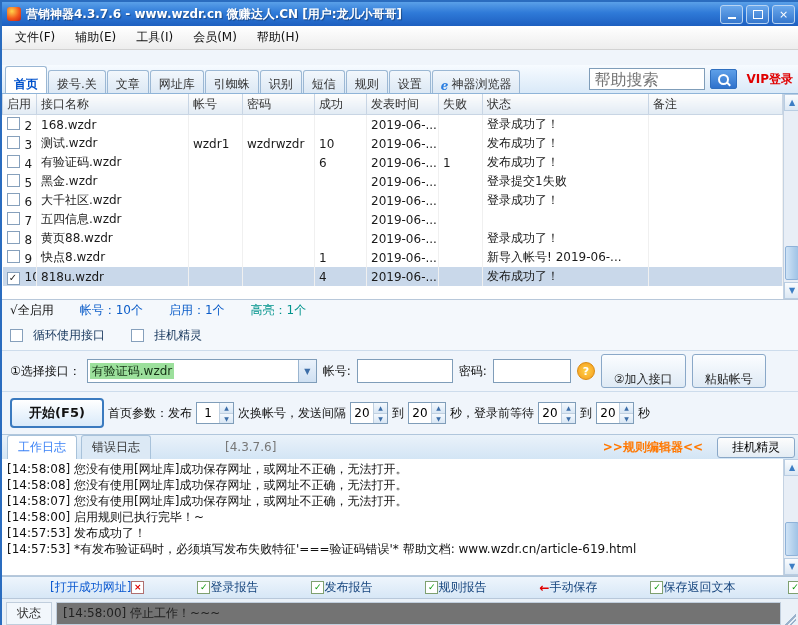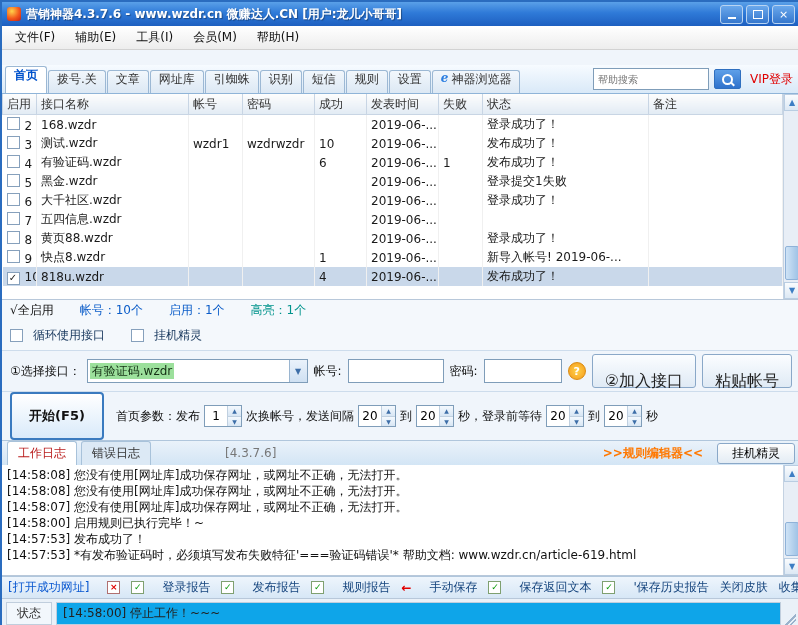--- a/index.html
+++ b/index.html
@@ -23,33 +23,33 @@
   
   .menubar{flex:0 0 23px;background:linear-gradient(#ffffff,#ededed);border-bottom:1px solid #d2d2d2;
            display:flex;align-items:center;padding:0 3px;}
   .menu-item{padding:2px 10px;color:#111;cursor:default;}
   .toolgap{flex:0 0 15px;background:#f0f5fb;}
 
   
   .tabrow{flex:0 0 28px;background:linear-gradient(#f7fbff,#d9e9f8);border-bottom:1px solid #8fb4d8;
           display:flex;align-items:flex-end;padding:0 3px;}
   .tabstrip{display:flex;align-items:flex-end;flex:1;height:100%;}
-  .tab{height:22px;display:flex;align-items:flex-start;gap:3px;padding:0 8px;margin-right:1px;
+  .tab{height:22px;display:flex;align-items:flex-end;gap:3px;padding:0 8px;margin-right:1px;
        border:1px solid #9cb8d4;border-bottom:none;border-radius:3px 3px 0 0;
        background:linear-gradient(#f2f7fc,#dce8f4);color:#333;white-space:nowrap;cursor:pointer;}
   .tab.active{background:#fff;color:#0052cc;font-weight:bold;height:26px;}
   .ie-icon{color:#2a7de0;font-weight:bold;font-style:italic;font-family:"DejaVu Serif","Liberation Serif",serif;}
   .searchwrap{display:flex;align-items:center;gap:5px;padding-bottom:3px;}
-  .search{width:106px;height:20px;border:1px solid #7f9db9;padding:0 4px;font-size:10px;color:#555;
+  .search{width:106px;height:20px;border:1px solid #7f9db9;padding:0 4px;font-size:16px;color:#555;
           font-family:"DejaVu Sans","Liberation Sans",sans-serif;}
   .searchbtn{width:27px;height:20px;border:1px solid #2f6fbf;border-radius:2px;cursor:pointer;
              background:linear-gradient(#5ea0e8,#2f72cc);padding:0;}
   .mag{display:block;width:7px;height:7px;border:2px solid #fff;border-radius:50%;position:relative;margin:0 auto;}
   .mag::after{content:"";position:absolute;width:5px;height:2px;background:#fff;transform:rotate(45deg);right:-4px;bottom:-2px;}
-  .vip{color:#e00000;font-weight:normal;margin:0 4px;cursor:pointer;white-space:nowrap;}
+  .vip{color:#e00000;font-weight:bold;margin:0 4px;cursor:pointer;white-space:nowrap;}
 
   
   .table-area{flex:0 0 205px;display:flex;background:#fff;border-bottom:1px solid #b8c8da;align-items:stretch;}
   table.grid{border-collapse:collapse;table-layout:fixed;width:calc(100% - 16px);align-self:flex-start;}
   .grid th{height:20px;background:linear-gradient(#fdfdfd,#e2ebf4);border:1px solid #c8d5e4;border-top:none;
            font-weight:normal;text-align:left;padding:0 4px;color:#333;white-space:nowrap;overflow:hidden;font-size:12px;}
   .grid td{height:19px;padding:0 4px;border-right:1px solid #f0f0f0;white-space:nowrap;overflow:hidden;font-size:12px;color:#1a1a1a;}
   .grid tr.sel td{background:#c9d8ea;}
   .cbox{display:inline-block;width:11px;height:11px;border:1px solid #86a0bc;background:#fff;
         font-size:10px;line-height:10px;text-align:center;vertical-align:-1px;margin-right:5px;color:#222;}
@@ -79,72 +79,72 @@
   .combo-text{background:#9ce09c;color:#143014;padding:1px 2px;white-space:nowrap;}
   .combo-btn{width:17px;align-self:stretch;background:linear-gradient(#eaf2fb,#cfe0f2);border-left:1px solid #9ab5d0;
              color:#3d6ea8;font-size:8px;display:flex;align-items:center;justify-content:center;}
   .txt{height:22px;border:1px solid #7f9db9;padding:0 3px;font-size:12px;background:#fff;
        font-family:"DejaVu Sans","Liberation Sans",sans-serif;}
   .txt.acc{width:88px;} .txt.pwd{width:70px;}
   .helpicon{width:16px;height:16px;border-radius:50%;flex:0 0 16px;cursor:pointer;
             background:radial-gradient(#ffd24a,#f59a1b);color:#fff;font-weight:bold;font-size:11px;
             display:flex;align-items:center;justify-content:center;border:1px solid #d98a10;}
   .btn{height:24px;border:1px solid #8aa8c8;border-radius:3px;background:linear-gradient(#fbfdff,#dfeaf5);
-       padding:16px 12px;font-size:16px;color:#222;cursor:pointer;white-space:nowrap;
+       padding:16px 12px;font-size:12px;color:#222;cursor:pointer;white-space:nowrap;
        font-family:"DejaVu Sans","Liberation Sans",sans-serif;}
 
   
   .ctrlrow{flex:0 0 42px;display:flex;align-items:center;gap:4px;padding:0 8px;background:#f0f5fb;border-top:1px solid #cddcec;}
-  .startbtn{width:94px;height:48px;border:2px solid #3a7abf;border-radius:4px;margin-right:8px;cursor:pointer;
+  .startbtn{width:94px;height:30px;border:2px solid #3a7abf;border-radius:4px;cursor:pointer;
             background:linear-gradient(#ffffff,#d9eafa);font-weight:bold;font-size:13px;color:#111;
             font-family:"DejaVu Sans","Liberation Sans",sans-serif;}
   .pausebtn{width:82px;height:28px;border:1px solid #9ab2cc;border-radius:4px;margin-right:10px;cursor:pointer;
             background:linear-gradient(#fbfdff,#e4edf6);color:#999;font-size:13px;
             font-family:"DejaVu Sans","Liberation Sans",sans-serif;}
   .ctrl-text{white-space:nowrap;color:#111;}
   .spin{display:inline-flex;height:20px;border:1px solid #7f9db9;background:#fff;}
   .spin input{width:22px;border:none;text-align:center;font-size:12px;padding:0;outline:none;
               font-family:"DejaVu Sans","Liberation Sans",sans-serif;}
   .spin-btns{display:flex;flex-direction:column;width:13px;border-left:1px solid #c0d0e0;}
   .sb{flex:1;font-size:6px;display:flex;align-items:center;justify-content:center;color:#3d6ea8;cursor:pointer;
       background:linear-gradient(#f4f9fe,#d8e6f4);}
   .sb + .sb{border-top:1px solid #c0d0e0;}
 
   
   .logtabs{flex:0 0 24px;background:linear-gradient(#eaf2fa,#d3e5f5);border-top:1px solid #b0c6dc;
            display:flex;align-items:center;padding:0 5px;gap:4px;}
   .logtab{padding:3px 10px;border:1px solid #a8c2da;border-bottom:none;background:#dce9f5;
           border-radius:3px 3px 0 0;color:#333;cursor:pointer;}
-  .logtab.active{background:#fff;color:#b91c1c;}
+  .logtab.active{background:#fff;color:#3b82f6;}
   .version{color:#777;margin-left:70px;}
   .rule-editor{margin-left:auto;color:#ff7800;font-weight:bold;cursor:pointer;}
   .savebtn{height:21px;border:1px solid #8aa8c8;border-radius:3px;background:linear-gradient(#fdfdfd,#e3ecf4);
            padding:0 14px;margin-left:10px;cursor:pointer;font-size:12px;
            font-family:"DejaVu Sans","Liberation Sans",sans-serif;}
 
   
   .logwrap{flex:1;display:flex;background:#fff;min-height:0;border-bottom:1px solid #b8c8da;}
   .logbox{flex:1;padding:2px 5px;overflow:hidden;}
   .log-line{line-height:16px;white-space:nowrap;color:#111;}
 
   
   .btoolbar{flex:0 0 21px;background:linear-gradient(#eef5fc,#d7e7f6);border-top:1px solid #b0c6dc;
             display:flex;align-items:center;padding:0 6px;gap:11px;white-space:nowrap;overflow:hidden;}
-  .bt-item{display:inline-flex;align-items:center;gap:18px;color:#16457e;cursor:pointer;}
+  .bt-item{display:inline-flex;align-items:center;gap:0;color:#16457e;cursor:pointer;margin-left:42px;}
   .bt-item.link{color:#0a58d0;}
   .cb-small{width:11px;height:11px;border:1px solid #7fa070;background:#fff;font-size:9px;line-height:10px;
             text-align:center;color:#0a9a0a;font-weight:bold;}
   .cb-small.redx{border-color:#b07070;color:#e00000;}
   .red-arrow{color:#e00000;font-weight:bold;}
 
   
   .statusbar{flex:0 0 24px;background:#eaf1f8;border-top:1px solid #b8c8da;display:flex;align-items:center;
              padding:2px 4px;gap:4px;}
   .status-label{padding:2px 10px;border:1px solid #c0cedd;background:#f2f7fc;color:#333;}
-  .status-text{flex:1;border:1px solid #c0cedd;background:#0ea5e9;padding:2px 6px;color:#222;}
+  .status-text{flex:1;border:1px solid #c0cedd;background:#737373;padding:2px 6px;color:#222;}
   .grip{width:11px;height:11px;align-self:flex-end;
         background:linear-gradient(135deg,transparent 50%,#9ab2cc 50%,#9ab2cc 60%,transparent 60%,transparent 70%,#9ab2cc 70%,#9ab2cc 80%,transparent 80%);}
 </style>
 </head>
 <body>
 
 <div class="window">
 
   <div class="titlebar">
     <span class="app-icon"></span>

